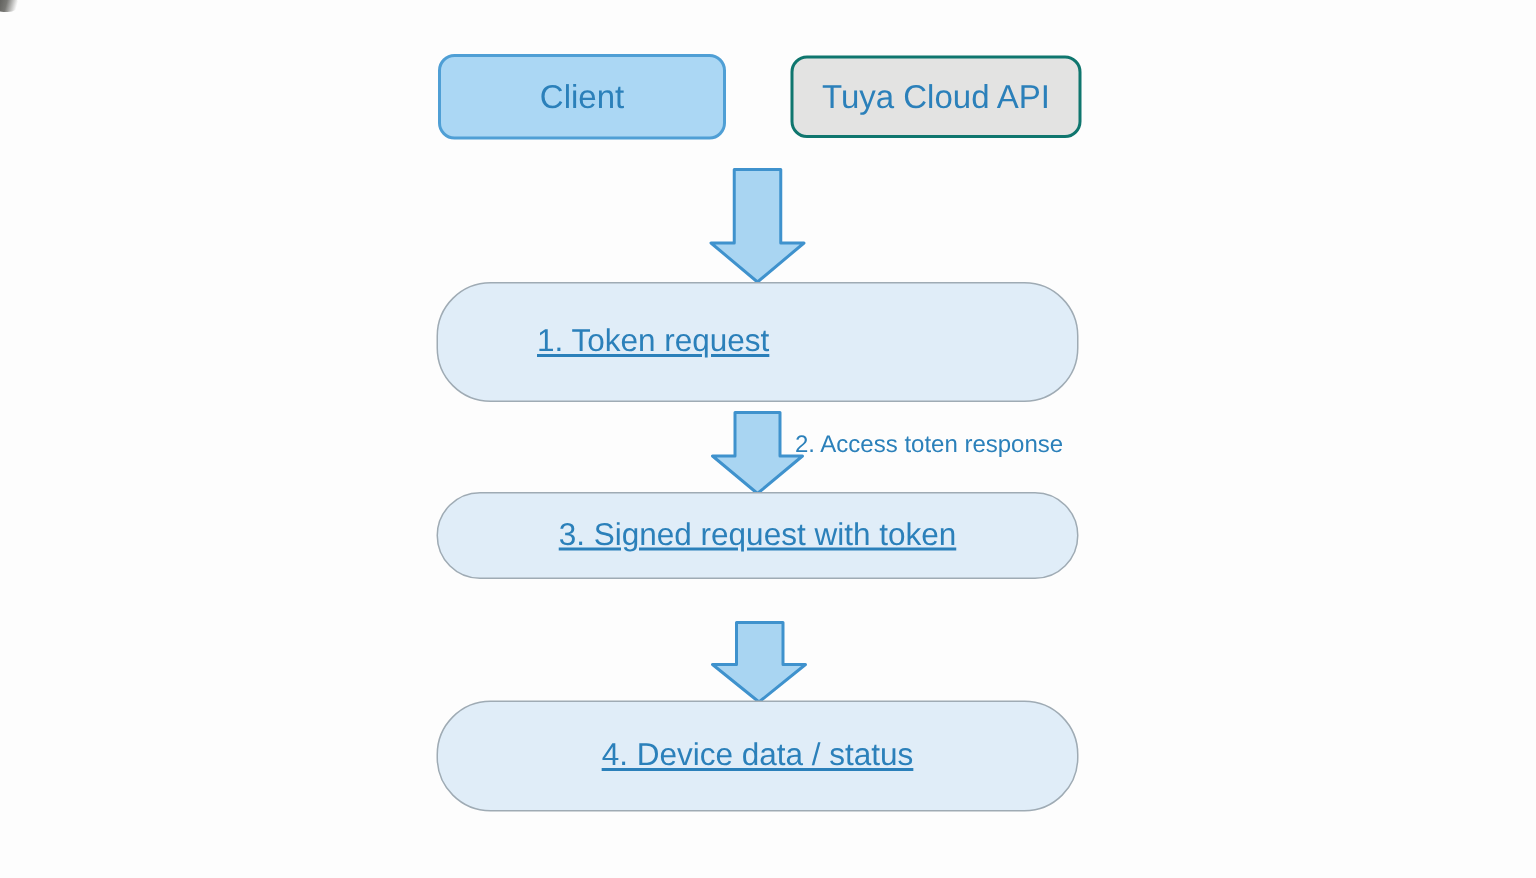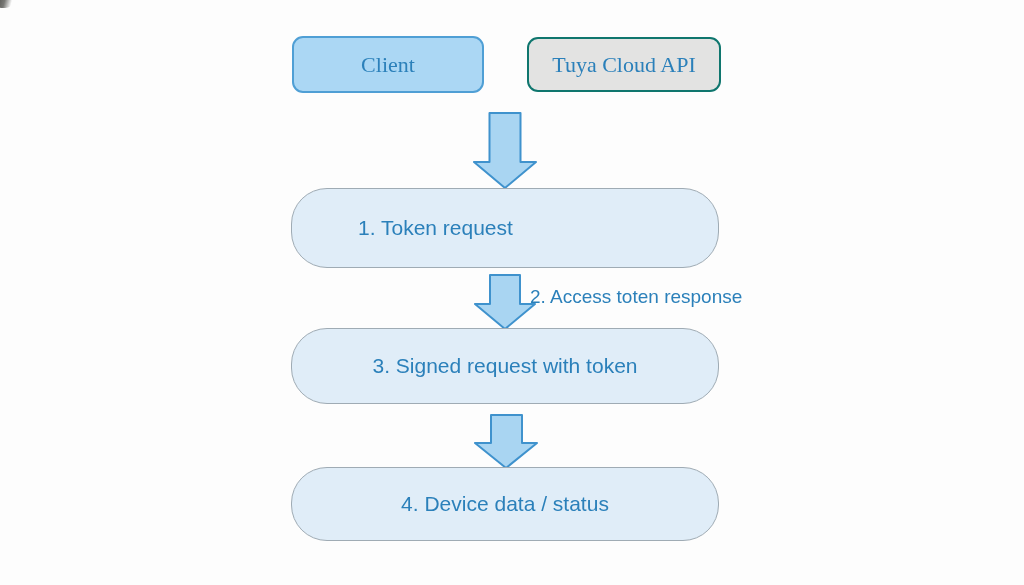--- a/index.html
+++ b/index.html
@@ -27,21 +27,20 @@
   }
   .actor {
     position: absolute;
     display: flex;
     align-items: center;
     justify-content: center;
     border-radius: 11px;
     font-size: 22px;
     color: #2b80ba;
     box-sizing: border-box;
-    font-family: Liberation Serif, serif;
   }
   .actor-client {
     left: 292px;
     top: 36px;
     width: 192px;
     height: 57px;
     background: #abd7f4;
     border: 2px solid #4f9fd5;
   }
   .actor-api {
@@ -58,47 +57,48 @@
     width: 428px;
     background: #e0edf8;
     border: 1.5px solid #9fabb4;
     border-radius: 36px;
     box-sizing: border-box;
     display: flex;
     align-items: center;
     justify-content: center;
     font-size: 21px;
     color: #2b80ba;
+    text-decoration: underline;
   }
   .step-1 {
     top: 188px;
     height: 80px;
     justify-content: flex-start;
     padding-left: 66px;
   }
   .step-3 {
     top: 328px;
-    height: 76px;
+    height: 58px;
   }
   .step-4 {
     top: 467px;
     height: 74px;
   }
   .arrow {
     position: absolute;
     display: block;
   }
   .arrow-1 { left: 472px; top: 112px; }
   .arrow-2 { left: 473px; top: 274px; }
   .arrow-3 { left: 473px; top: 414px; }
   .arrow-label {
     position: absolute;
     left: 530px;
     top: 285px;
-    font-size: 19px;
+    font-size: 16px;
     line-height: 23px;
     color: #2b80ba;
     white-space: nowrap;
   }
 </style>
 </head>
 <body>
 
 <div class="canvas">
 

